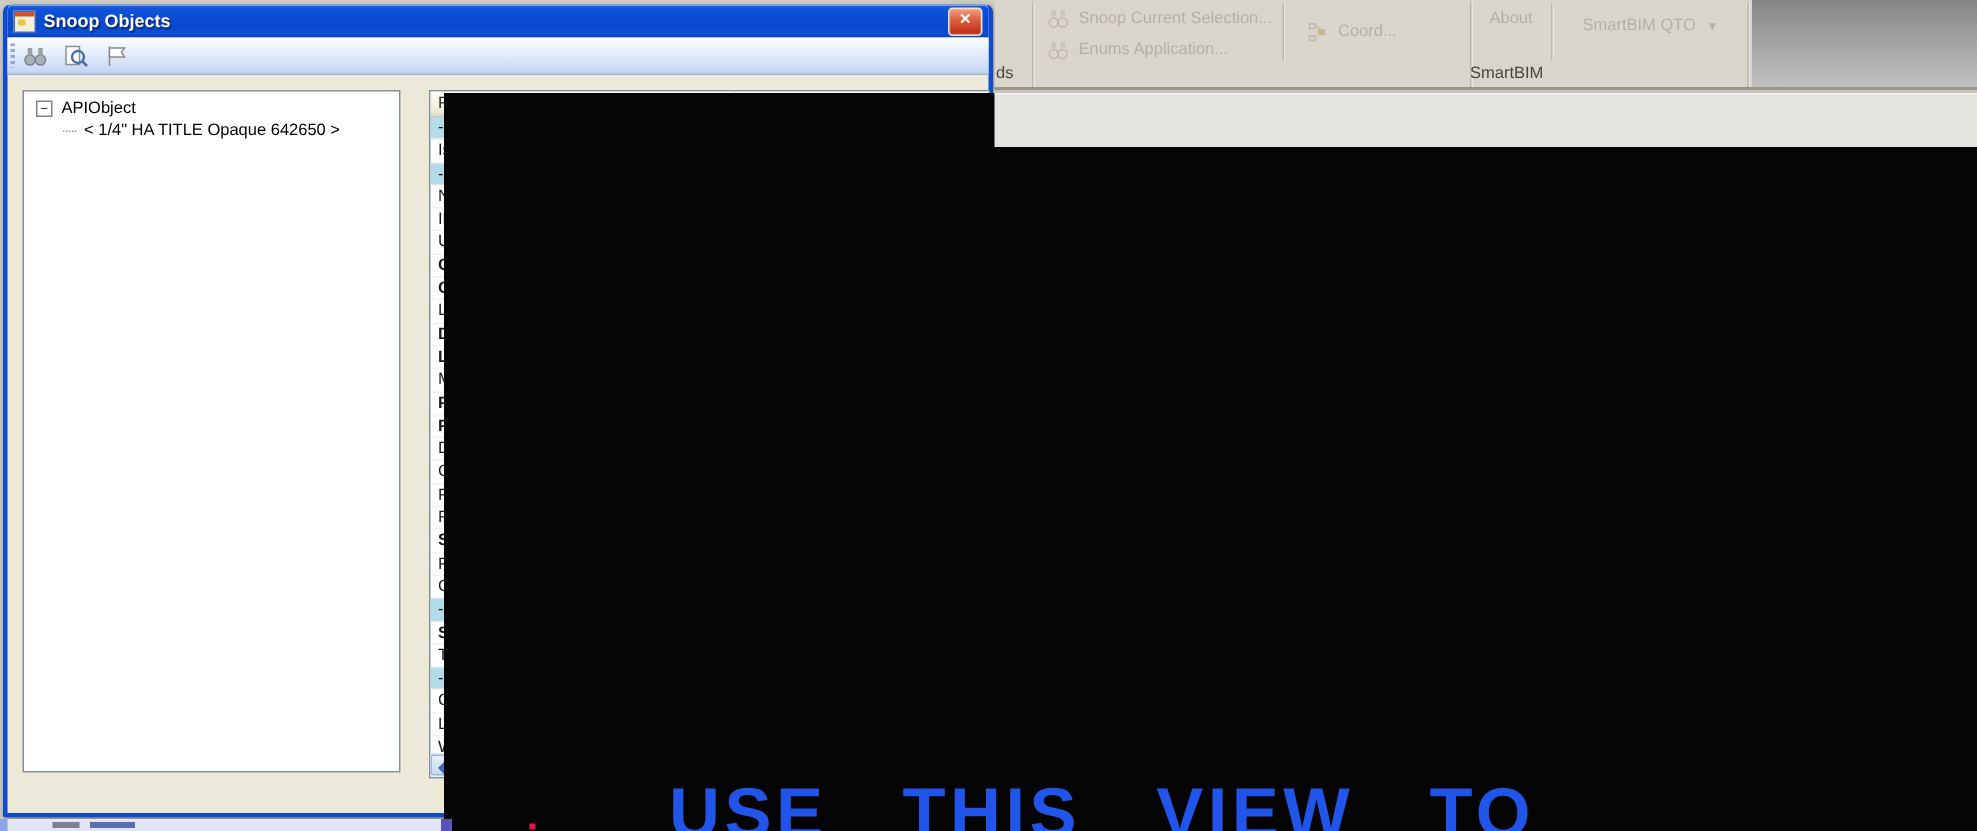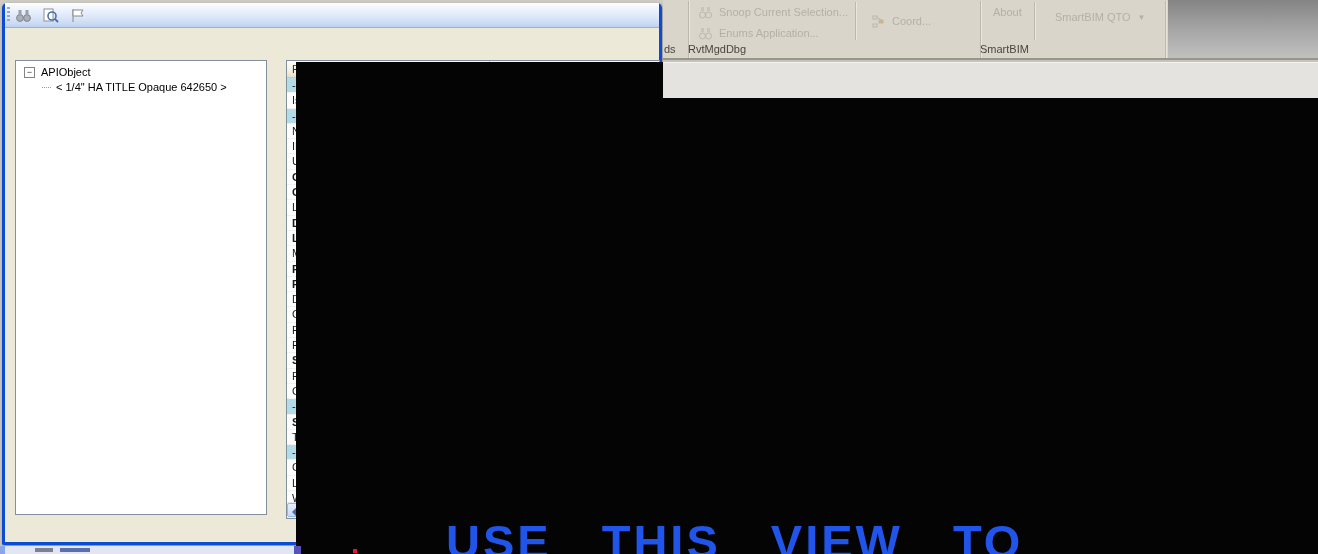--- a/index.html
+++ b/index.html
@@ -134,21 +134,20 @@
     </div>
     <div class="rb-div" style="left:371px;top:2px;height:38px;"></div>
     <div class="rb-btn" style="left:392px;top:11px;">
       <span class="rb-text">SmartBIM QTO</span>
       <span class="rb-arrow">▼</span>
     </div>
     <div class="rb-gray"></div>
     <div class="rb-div" style="left:502px;top:1px;height:57px;"></div>
     <div class="rb-labelrow">
       <span class="rb-plabel" style="left:1px;width:22px;">ds</span>
-      <span class="rb-plabel" style="left:25px;width:292px;">RvtMgdDbg</span>
       <span class="rb-plabel" style="left:317px;width:185px;">SmartBIM</span>
     </div>
     <div class="rb-bottomline"></div>
     <div class="rb-underline2"></div>
   </div>
 
   <div class="black-area">
     <div class="canvas-text">USE THIS VIEW TO</div>
     <div class="red-dot"></div>
   </div>
@@ -254,20 +253,25 @@
         <div class="sb-btn sb-right sb-right-edge"></div>
       </div>
     </div>
 
     <div class="xp-btn" style="left:15px;top:253px;width:122px;">Built-in Enums Snoop...</div>
     <div class="xp-btn focused" style="left:393px;top:253px;width:78px;">OK</div>
     <div class="grip"></div>
   </div>
 
   <div class="window" style="left:2px;top:3px;width:660px;height:542px;box-sizing:border-box;">
+    <div class="titlebar">
+      <span class="form-icon"></span>
+      <span class="title-text">Snoop Objects</span>
+      <span class="close-btn">✕</span>
+    </div>
     <div class="toolbar">
       <span class="tb-grip"></span>
       <span class="tb-icon">
           <svg width="17" height="15">
             <circle cx="5" cy="10" r="3.4" fill="#aab0b8" stroke="#7e848c"></circle>
             <circle cx="12" cy="10" r="3.4" fill="#aab0b8" stroke="#7e848c"></circle>
             <rect x="3.5" y="2" width="3" height="5" fill="#9aa0a8"></rect>
             <rect x="10.5" y="2" width="3" height="5" fill="#9aa0a8"></rect>
           </svg>
         </span>

